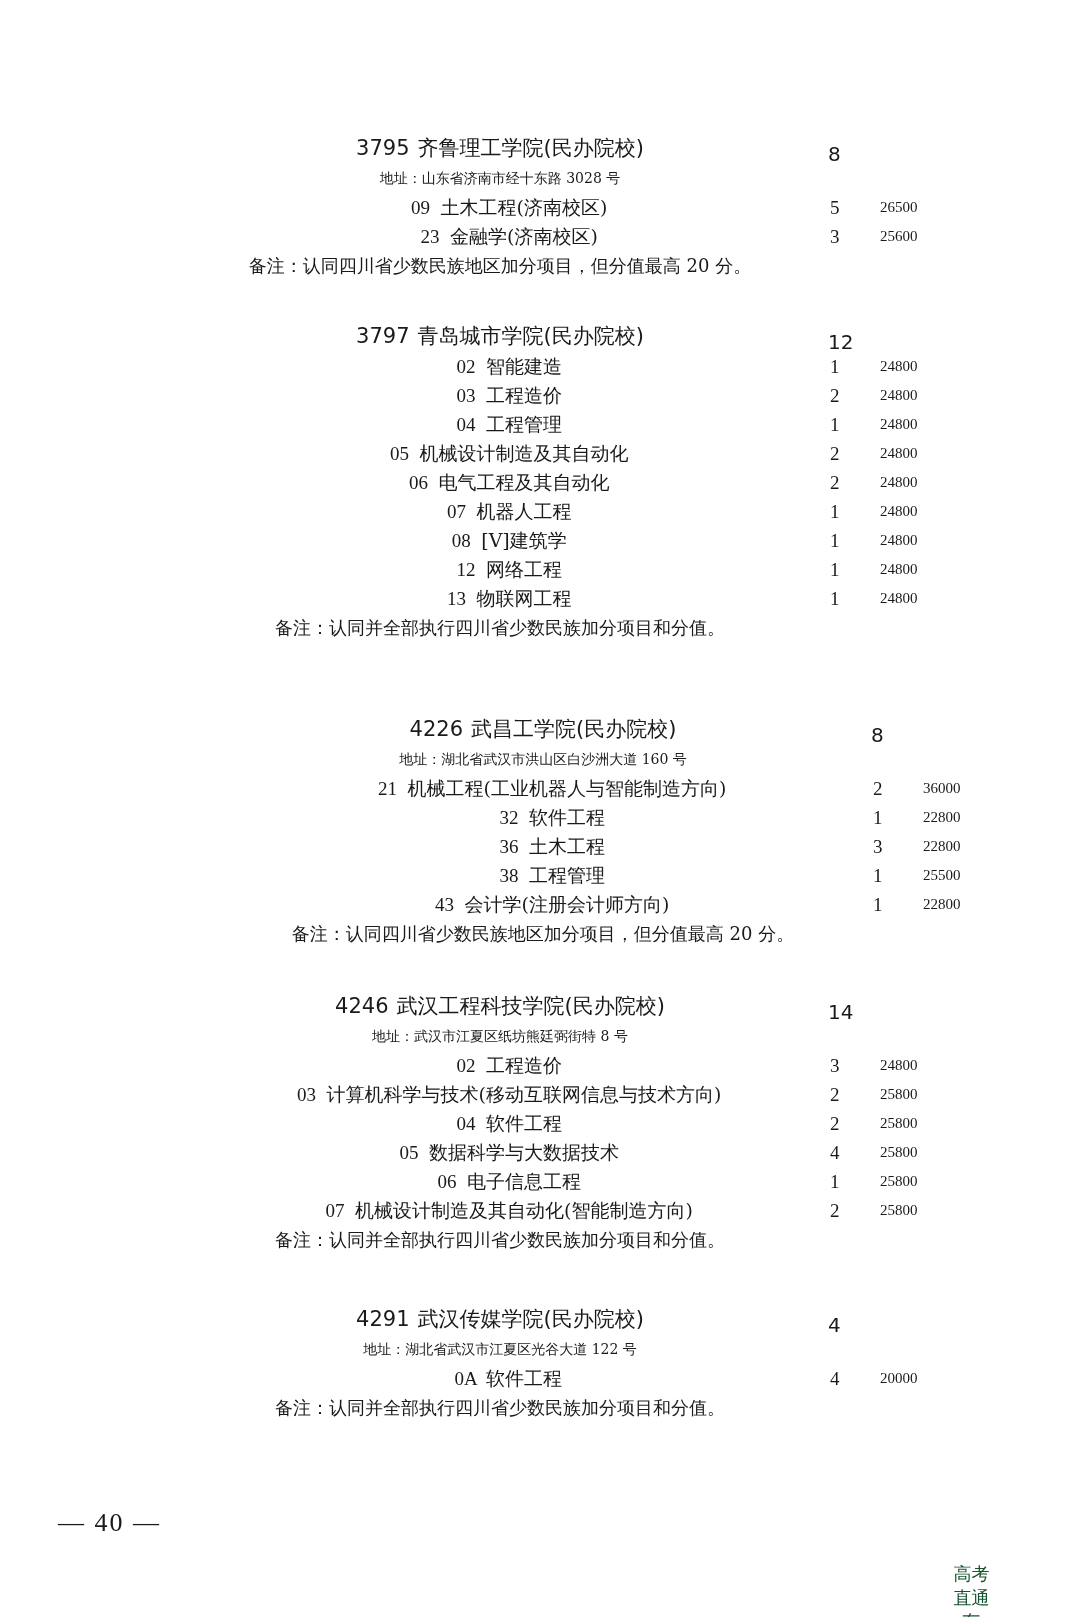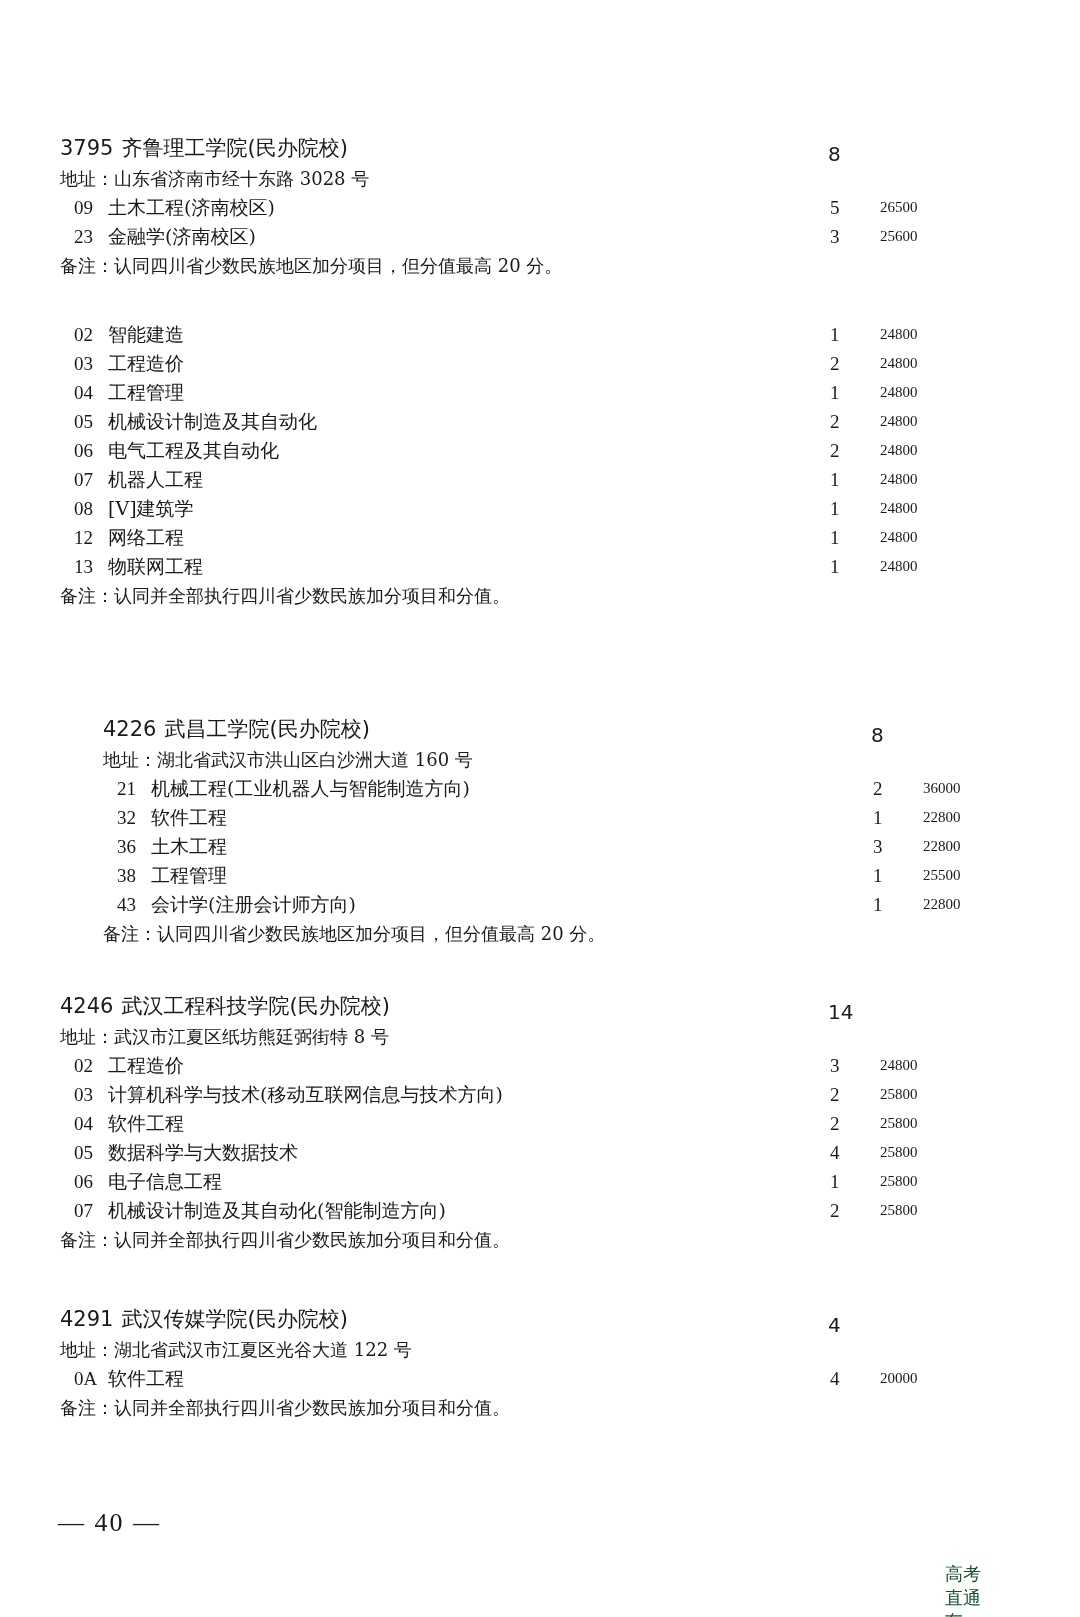--- a/index.html
+++ b/index.html
@@ -1,24 +1,24 @@
 <!DOCTYPE html>
 <html><head>
 <meta charset="utf-8">
 <style>
   html, body { margin:0; padding:0; background:#ffffff; }
   body { width:1080px; height:1617px; position:relative; overflow:hidden;
          font-family:"DejaVu Serif", "Liberation Serif", serif; color:#1a1a1a; }
-  .page { position:absolute; left:0; top:0; width:998px; height:1617px; }
+  .page { position:absolute; left:0; top:0; width:998px; height:1617px;text-align:center; }
   .school { position:absolute; left:60px; width:880px; }
   .row { position:relative; height:29px; line-height:29px; white-space:nowrap; }
   .head { height:32px; line-height:32px; font-family:"DejaVu Sans","Liberation Sans",sans-serif; font-size:21px; }
   .head .code { margin-right:8px; }
   .head .total { position:absolute; left:768px; top:6px; font-size:20px; }
-  .addr { font-size:18px; }
+  .addr { font-size:14px; }
   .major { font-size:19px; padding-left:14px; }
   .major .mcode { display:inline-block; min-width:28px; margin-right:6px; font-family:"Liberation Serif","DejaVu Serif",serif; }
   .major .count { position:absolute; left:770px; top:0; font-family:"Liberation Serif",serif; font-size:19px; }
   .major .fee { position:absolute; left:820px; top:0; font-family:"Liberation Serif",serif; font-size:15px; }
   .note { font-size:18px; }
   .pagenum { position:absolute; left:58px; top:1508px; font-family:"Liberation Serif",serif; font-size:26px; letter-spacing:2px; }
   .watermark { position:absolute; left:945px; top:1562px; font-family:Liberation Sans, sans-serif; font-size:18px; color:#14532d; }
 </style>
 </head>
 <body>
@@ -30,20 +30,24 @@
       <span class="code">3795</span><span>齐鲁理工学院(民办院校)</span>
       <span class="total">8</span>
     </div>
     <div class="row addr">地址：山东省济南市经十东路 3028 号</div>
     <div class="row major"><span class="mcode">09</span><span>土木工程(济南校区)</span><span class="count">5</span><span class="fee">26500</span></div>
     <div class="row major"><span class="mcode">23</span><span>金融学(济南校区)</span><span class="count">3</span><span class="fee">25600</span></div>
     <div class="row note">备注：认同四川省少数民族地区加分项目，但分值最高 20 分。</div>
   </div>
 
   <div class="school" style="top:320px;">
+    <div class="row head">
+      <span class="code">3797</span><span>青岛城市学院(民办院校)</span>
+      <span class="total">12</span>
+    </div>
     <div class="row major"><span class="mcode">02</span><span>智能建造</span><span class="count">1</span><span class="fee">24800</span></div>
     <div class="row major"><span class="mcode">03</span><span>工程造价</span><span class="count">2</span><span class="fee">24800</span></div>
     <div class="row major"><span class="mcode">04</span><span>工程管理</span><span class="count">1</span><span class="fee">24800</span></div>
     <div class="row major"><span class="mcode">05</span><span>机械设计制造及其自动化</span><span class="count">2</span><span class="fee">24800</span></div>
     <div class="row major"><span class="mcode">06</span><span>电气工程及其自动化</span><span class="count">2</span><span class="fee">24800</span></div>
     <div class="row major"><span class="mcode">07</span><span>机器人工程</span><span class="count">1</span><span class="fee">24800</span></div>
     <div class="row major"><span class="mcode">08</span><span>[V]建筑学</span><span class="count">1</span><span class="fee">24800</span></div>
     <div class="row major"><span class="mcode">12</span><span>网络工程</span><span class="count">1</span><span class="fee">24800</span></div>
     <div class="row major"><span class="mcode">13</span><span>物联网工程</span><span class="count">1</span><span class="fee">24800</span></div>
     <div class="row note">备注：认同并全部执行四川省少数民族加分项目和分值。</div>

